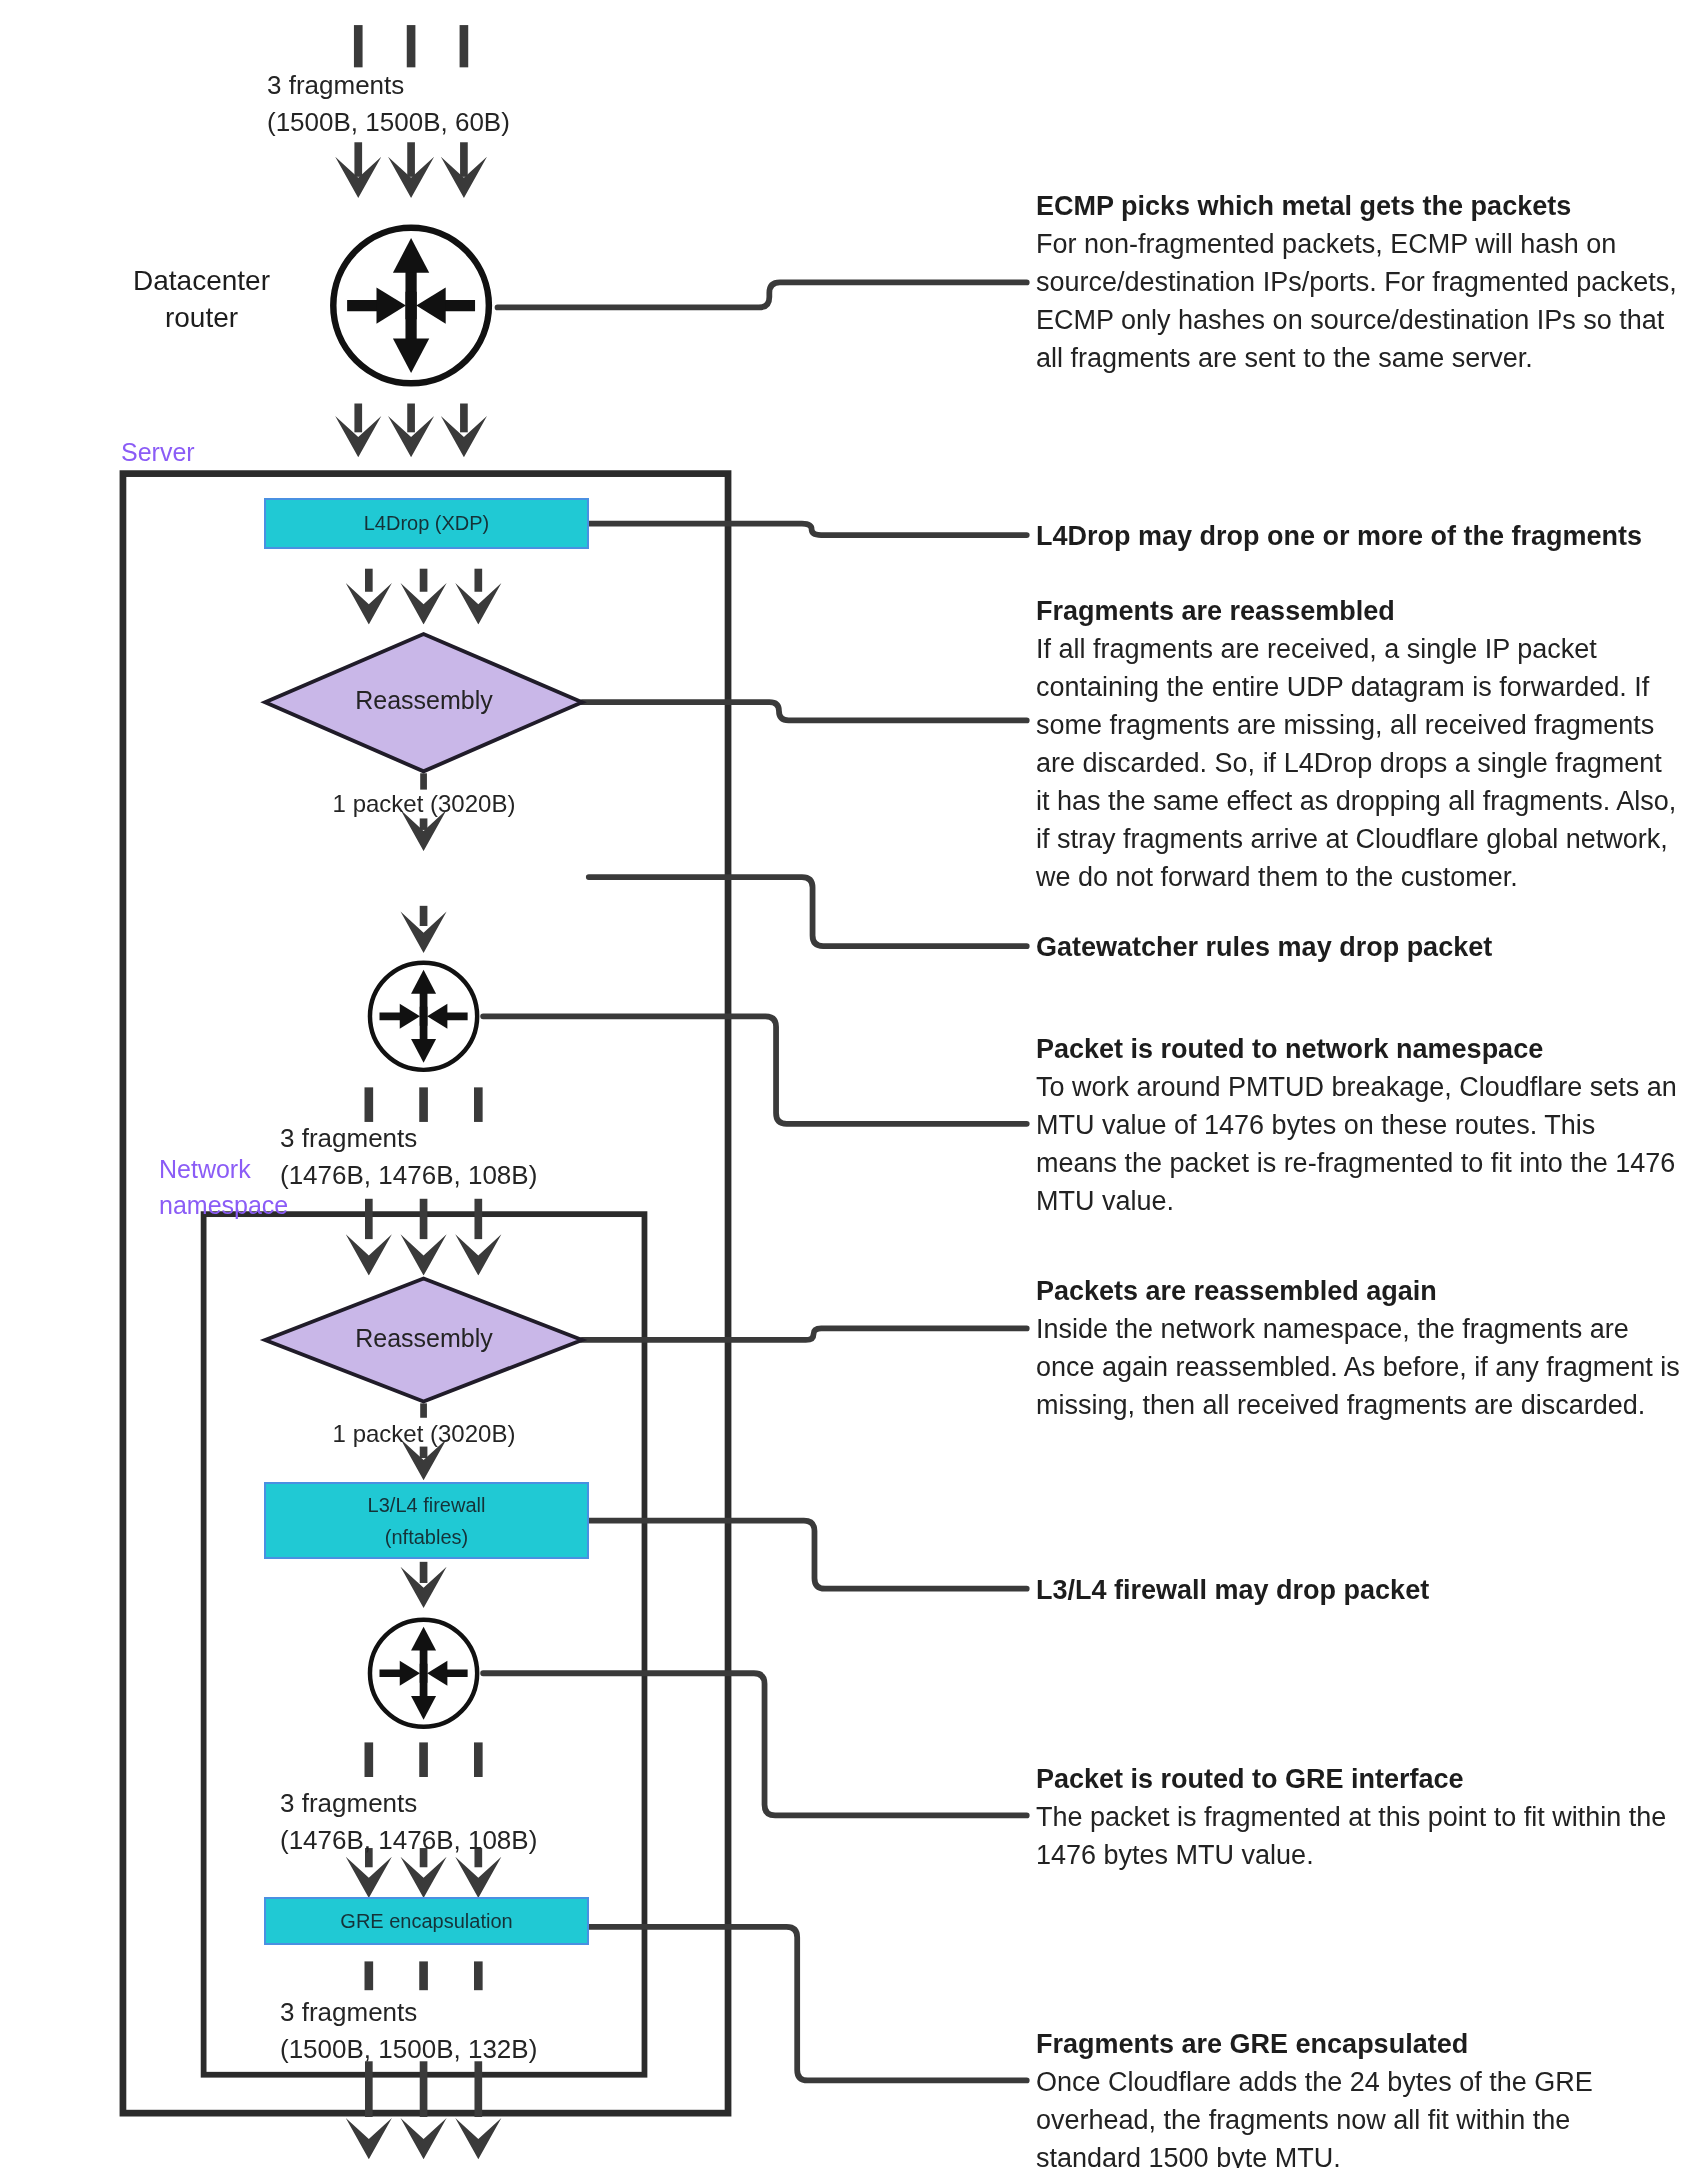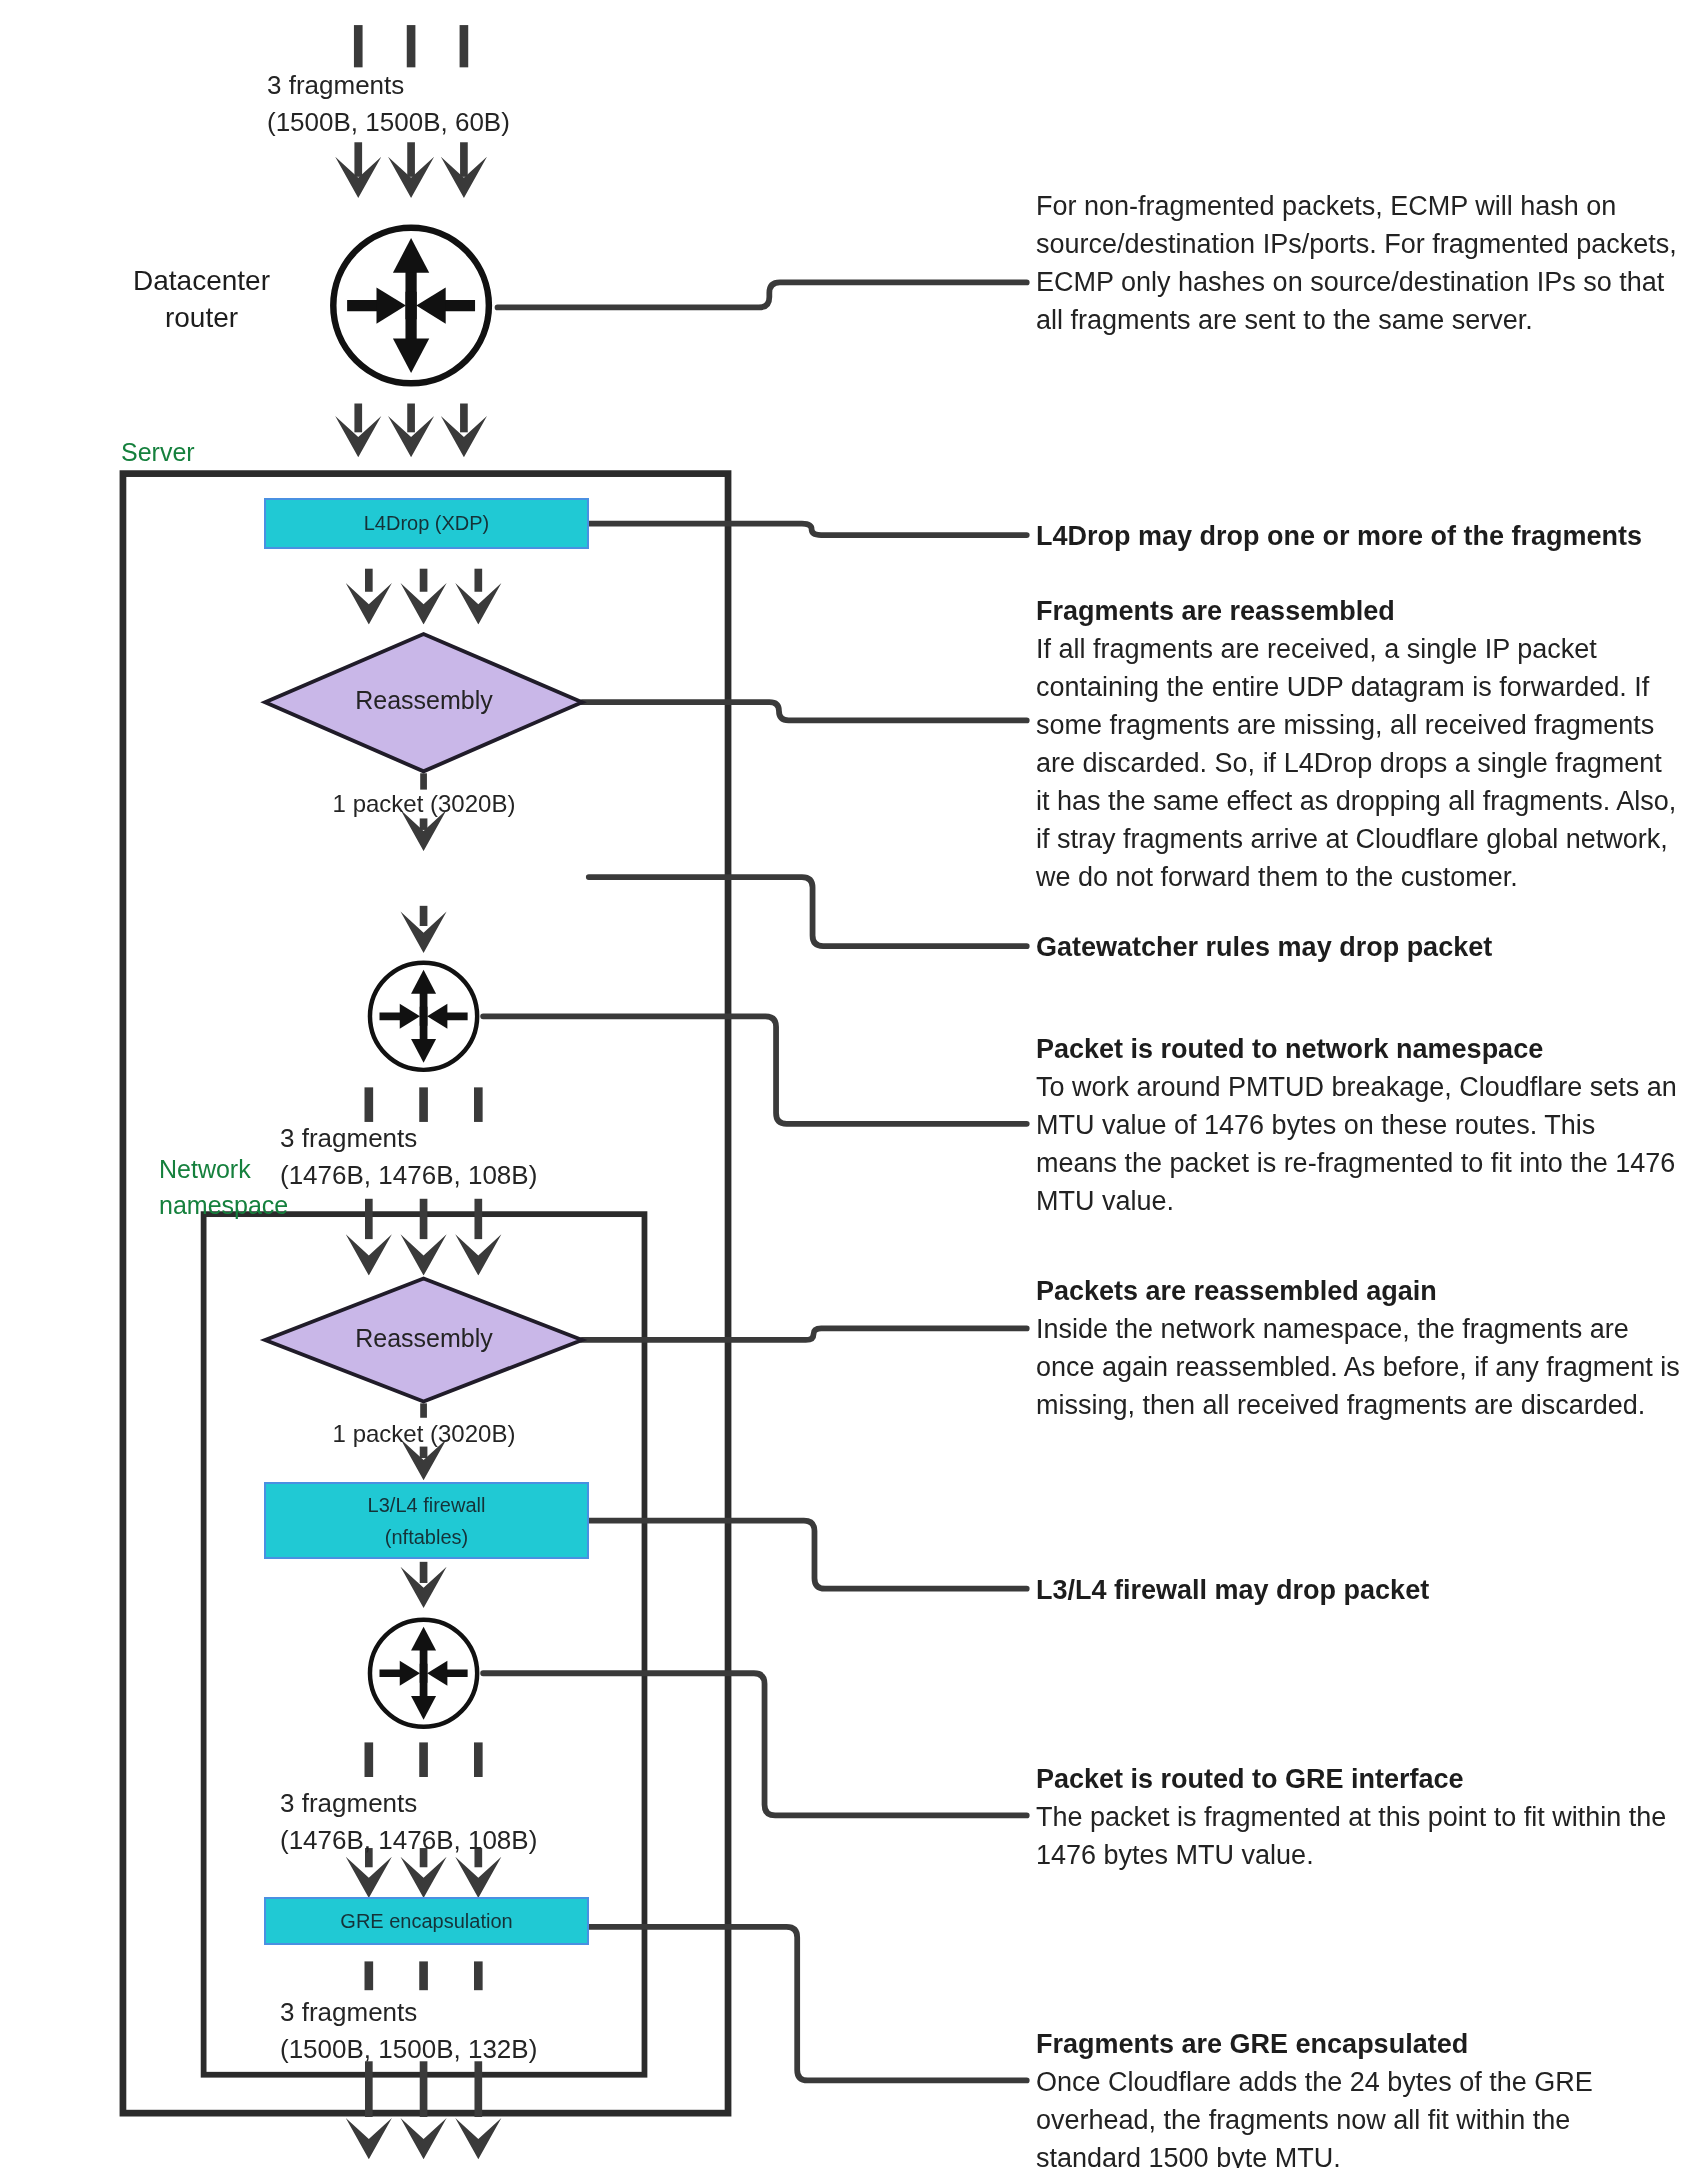--- a/index.html
+++ b/index.html
@@ -12,21 +12,21 @@
   .node {
     position:absolute; z-index:1; background:#20c9d4; border:2.9px solid #4a90e2;
     display:flex; flex-direction:column; align-items:center; justify-content:center;
     text-align:center; font-size:20px; line-height:31px; color:#153238; box-sizing:border-box;
   }
   .diamond-label {
     position:absolute; z-index:2; text-align:center; font-size:25px; color:#242424;
   }
   .flowlabel { font-size:26px; line-height:37px; color:#242424; }
   .packetlabel { text-align:center; font-size:24px; color:#242424; }
-  .sidelabel { font-size:25px; line-height:36px; color:#15803d; }
+  .sidelabel { font-size:25px; line-height:36px; color:#8b5cf6; }
   .biglabel { font-size:28px; line-height:37px; text-align:center; color:#1d1d1d; }
   .annotation { position:absolute; left:1036px; width:646px; font-size:27px; line-height:38px; color:#222222; z-index:2; }
   .annotation .heading { font-weight:bold; color:#1d1d1d; }
 </style>
 </head>
 <body>
 
 <div class="canvas">
 
   <svg class="layer" width="1701" height="2168" viewBox="0 0 1771 2257">
@@ -174,20 +174,21 @@
   <div class="diamond-label" style="left:328px; top:1324px; width:192px;">Reassembly</div>
   <div class="node" style="left:264px; top:1482px; width:325px; height:77px; line-height:32px;">
     <span>L3/L4 firewall</span>
     <span>(nftables)</span>
   </div>
   <div class="node" style="left:264px; top:1897px; width:325px; height:48px;">
     <span>GRE encapsulation</span>
   </div>
 
   <div class="annotation" style="top:187px;">
+    <div class="heading">ECMP picks which metal gets the packets</div>
     <div class="body">For non-fragmented packets, ECMP will hash on source/destination IPs/ports. For fragmented packets, ECMP only hashes on source/destination IPs so that all fragments are sent to the same server.</div>
   </div>
   <div class="annotation" style="top:517px;">
     <div class="heading">L4Drop may drop one or more of the fragments</div>
     <div class="body"></div>
   </div>
   <div class="annotation" style="top:592px;">
     <div class="heading">Fragments are reassembled</div>
     <div class="body">If all fragments are received, a single IP packet containing the entire UDP datagram is forwarded. If some fragments are missing, all received fragments are discarded. So, if L4Drop drops a single fragment it has the same effect as dropping all fragments. Also, if stray fragments arrive at Cloudflare global network, we do not forward them to the customer.</div>
   </div>

